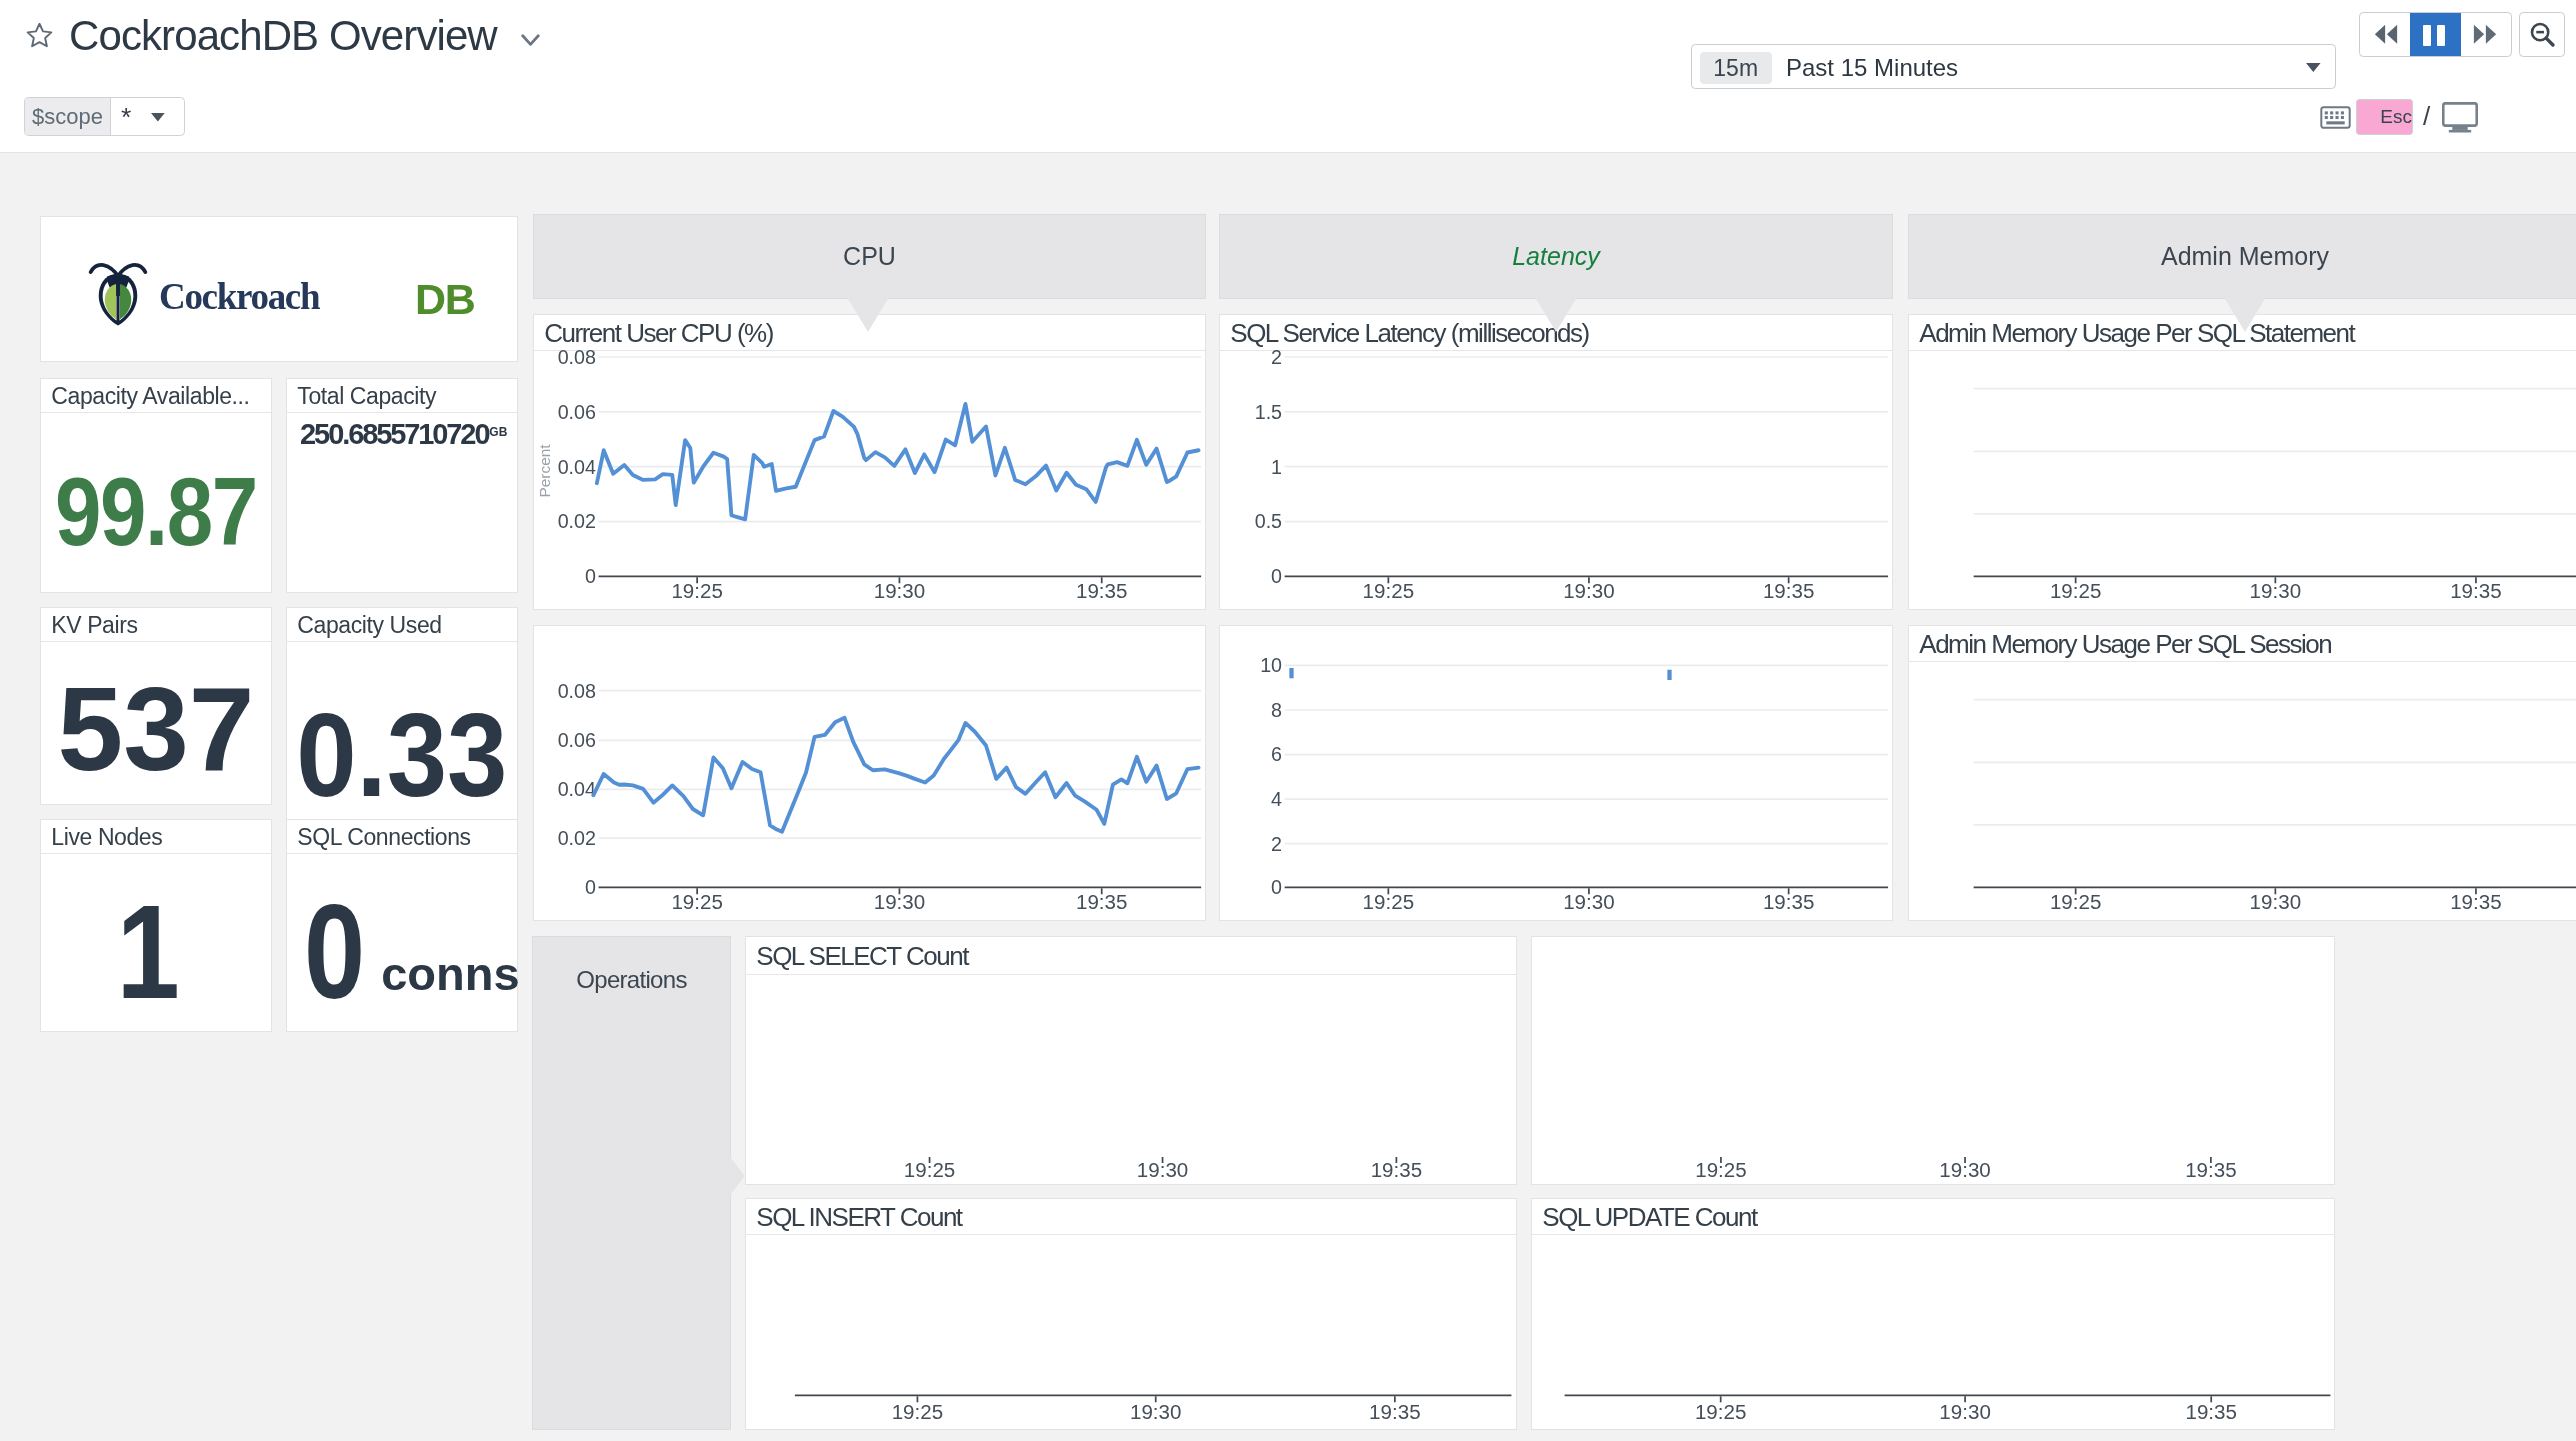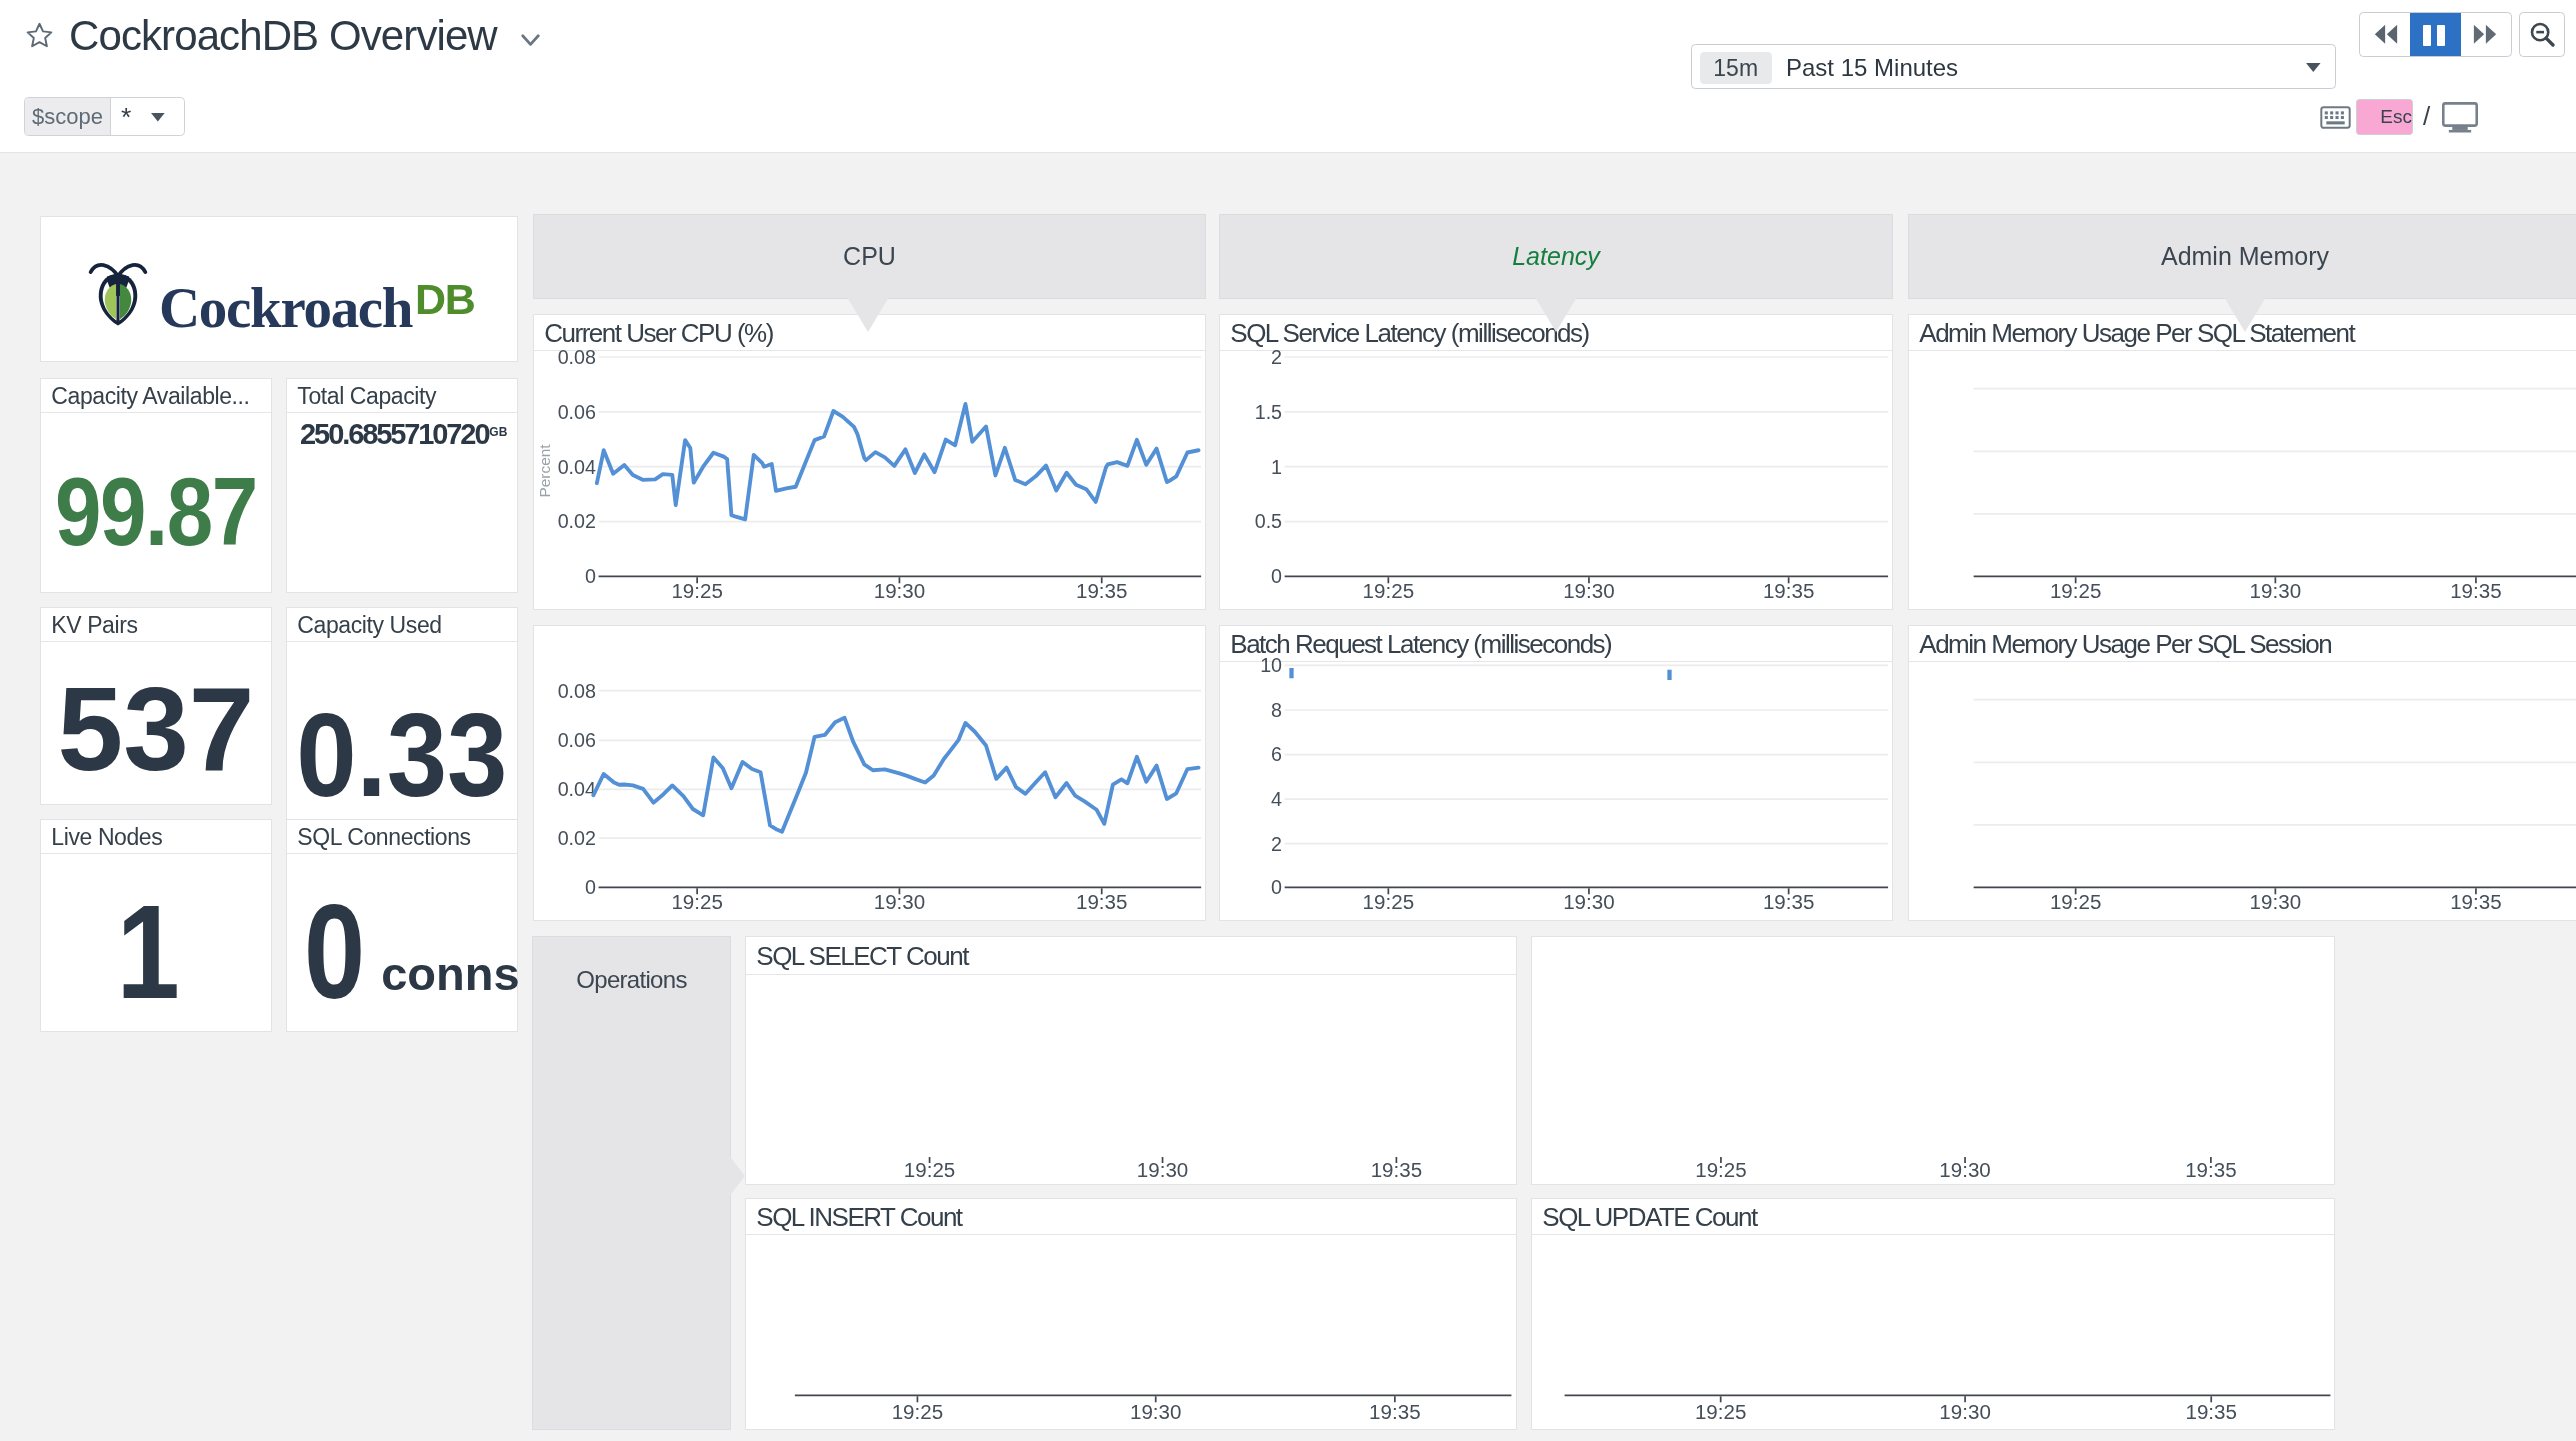--- a/index.html
+++ b/index.html
@@ -76,21 +76,21 @@
 <svg class="abs" style="left:88px;top:261px" width="60" height="65" viewBox="0 0 70 76">
 <path d="M3 13 C10 0 25 2 36.5 19.5" fill="none" stroke="#16233c" stroke-width="4.4" stroke-linecap="round"></path>
 <path d="M67 13 C60 0 45 2 33.5 19.5" fill="none" stroke="#16233c" stroke-width="4.4" stroke-linecap="round"></path>
 <path d="M35 15 C22 15 12.5 25 12.5 41 C12.5 56.5 25 70 35 75.5 C45 70 57.5 56.5 57.5 41 C57.5 25 48 15 35 15 Z" fill="#16233c"></path>
 <path d="M35 19.5 C25 19.5 17 27 17 41 C17 54.5 27 66.5 35 70.5 C43 66.5 53 54.5 53 41 C53 27 45 19.5 35 19.5 Z" fill="#ffffff"></path>
 <path d="M22 18 Q35 13.5 48 18 C47.5 29 41 39.5 35 41.5 C29 39.5 22.5 29 22 18 Z" fill="#16233c"></path>
 <path d="M32.8 27 L32.8 68 C25 63.5 19.5 54 19.5 45.5 C19.5 36 25.5 28.5 32.8 27 Z" fill="#9fc55a"></path>
 <path d="M37.2 27 L37.2 68 C45 63.5 50.5 54 50.5 45.5 C50.5 36 44.5 28.5 37.2 27 Z" fill="#44883f"></path>
 <path d="M33.2 27 L36.8 27 L36.8 70 L35 71.5 L33.2 70 Z" fill="#16233c"></path>
 </svg>
-<div class="abs" style="left:159px;top:268px;font-family:'Liberation Serif',serif;font-weight:bold;font-size:57px;letter-spacing:-1.3px;color:#26395a;line-height:57px;margin-top:11px;">Cockroach</div>
+<div class="abs" style="left:159px;top:268px;font-family:'Liberation Serif',serif;font-weight:bold;font-size:37px;letter-spacing:-1.3px;color:#26395a;line-height:57px;">Cockroach</div>
 <div class="abs" style="left:415px;top:278px;font-weight:bold;font-size:43px;letter-spacing:-1.3px;color:#4f8c2c;line-height:43px;">DB</div>
 <div class="card" style="left:40px;top:378px;width:232px;height:215px;">
     <div class="ctitle" style="height:34px;line-height:34px;font-size:23px;letter-spacing:-0.4px;">Capacity Available...</div>
     <div style="position:absolute;left:0;top:34px;right:0;bottom:0;display:flex;align-items:center;justify-content:center;">
       <span style="font-size:96px;font-weight:bold;color:#3e7d4a;letter-spacing:-1.7px;transform:scaleX(0.87) translateY(8.6px);white-space:nowrap;">99.87</span>
     </div>
   </div>
 <div class="card" style="left:286px;top:378px;width:232px;height:215px;">
     <div class="ctitle" style="height:34px;line-height:34px;font-size:23px;letter-spacing:-0.4px;">Total Capacity</div>
     <div style="position:absolute;left:0;top:34px;right:0;bottom:0;display:flex;align-items:flex-start;justify-content:center;">
@@ -191,21 +191,20 @@
       <line x1="75" y1="263" x2="779" y2="263" stroke="#43474d" stroke-width="2"></line>
       <line x1="196" y1="264" x2="196" y2="271" stroke="#43474d" stroke-width="2"></line>
       <line x1="430" y1="264" x2="430" y2="271" stroke="#43474d" stroke-width="2"></line>
       <line x1="663" y1="264" x2="663" y2="271" stroke="#43474d" stroke-width="2"></line>
       <text x="196" y="288" font-size="24" fill="#454f5a" text-anchor="middle" font-family="Liberation Sans">19:25</text>
       <text x="430" y="288" font-size="24" fill="#454f5a" text-anchor="middle" font-family="Liberation Sans">19:30</text>
       <text x="663" y="288" font-size="24" fill="#454f5a" text-anchor="middle" font-family="Liberation Sans">19:35</text>
     </svg>
   </div>
 <div class="card" style="left:1219px;top:625px;width:674px;height:296px;">
-    <div class="ctitle" style="height:36px;line-height:36px;">Batch Request Latency (milliseconds)</div>
     <svg width="671" height="258" viewBox="0 0 782 301" style="position:absolute;left:0;top:36px;overflow:visible;">
       <text x="72" y="12" font-size="23" fill="#454f5a" text-anchor="end" font-family="Liberation Sans">10</text>
       <line x1="75" y1="4" x2="779" y2="4" stroke="#ebecee" stroke-width="2"></line>
       <text x="72" y="64" font-size="23" fill="#454f5a" text-anchor="end" font-family="Liberation Sans">8</text>
       <line x1="75" y1="56" x2="779" y2="56" stroke="#ebecee" stroke-width="2"></line>
       <text x="72" y="116" font-size="23" fill="#454f5a" text-anchor="end" font-family="Liberation Sans">6</text>
       <line x1="75" y1="108" x2="779" y2="108" stroke="#ebecee" stroke-width="2"></line>
       <text x="72" y="168" font-size="23" fill="#454f5a" text-anchor="end" font-family="Liberation Sans">4</text>
       <line x1="75" y1="160" x2="779" y2="160" stroke="#ebecee" stroke-width="2"></line>
       <text x="72" y="220" font-size="23" fill="#454f5a" text-anchor="end" font-family="Liberation Sans">2</text>

